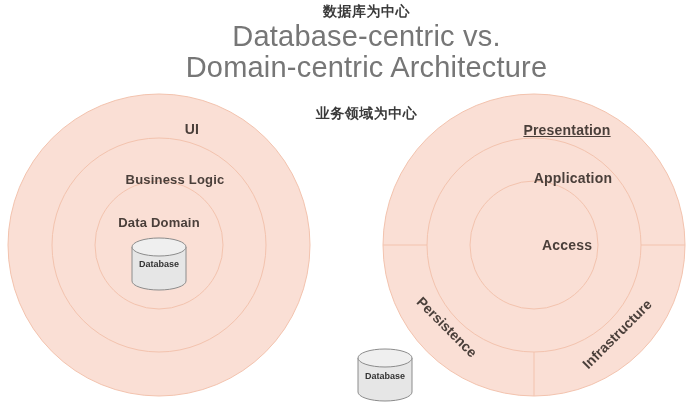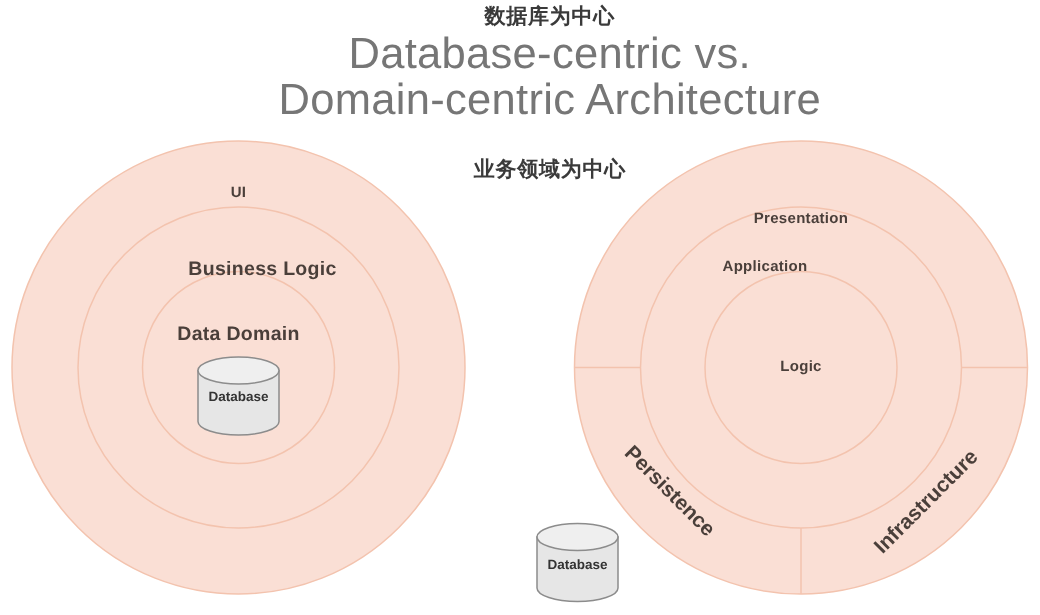--- a/index.html
+++ b/index.html
@@ -60,21 +60,21 @@
     position: absolute;
     font-family: "Liberation Sans", "DejaVu Sans", sans-serif;
     font-size: 13px;
     font-weight: 700;
     color: #4a3f3a;
     white-space: nowrap;
     transform: translate(-50%, -50%);
     letter-spacing: 0.2px;
     pointer-events: none;
   }
-  .ring-label.big { font-size: 10px; }
+  .ring-label.big { font-size: 14px; margin-left: 33px; }
 
   .sector-label {
     position: absolute;
     font-family: "Liberation Sans", "DejaVu Sans", sans-serif;
     font-size: 14px;
     font-weight: 700;
     color: #4a3f3a;
     white-space: nowrap;
     pointer-events: none;
   }
@@ -134,23 +134,23 @@
 </div>
 
 <div class="ring-label big" style="left:159px; top:129px;">UI</div>
 
 <div class="ring-label" style="left:159px; top:179px;margin-left:16px;">Business Logic</div>
 
 <div class="ring-label" style="left:159px; top:222px;">Data Domain</div>
 
 <div class="db-text" style="left:159px; top:264px; font-size:9px;">Database</div>
 
-<div class="ring-label big" style="left:534px; top:146px;">Presentation</div>
+<div class="ring-label big" style="left:534px; top:130px;text-decoration:underline;">Presentation</div>
 
-<div class="ring-label big" style="left:510px; top:178px;">Application</div>
+<div class="ring-label big" style="left:540px; top:178px;">Application</div>
 
-<div class="ring-label big" style="left:534px; top:245px;">Logic</div>
+<div class="ring-label big" style="left:534px; top:245px;">Access</div>
 
 <div class="sector-label rot-left" style="left:447px; top:327px;">Persistence</div>
 
 <div class="sector-label rot-right" style="left:617px; top:334px;">Infrastructure</div>
 
 <div class="db-text" style="left:385px; top:376px; font-size:9px;">Database</div>
 
 </body></html>

